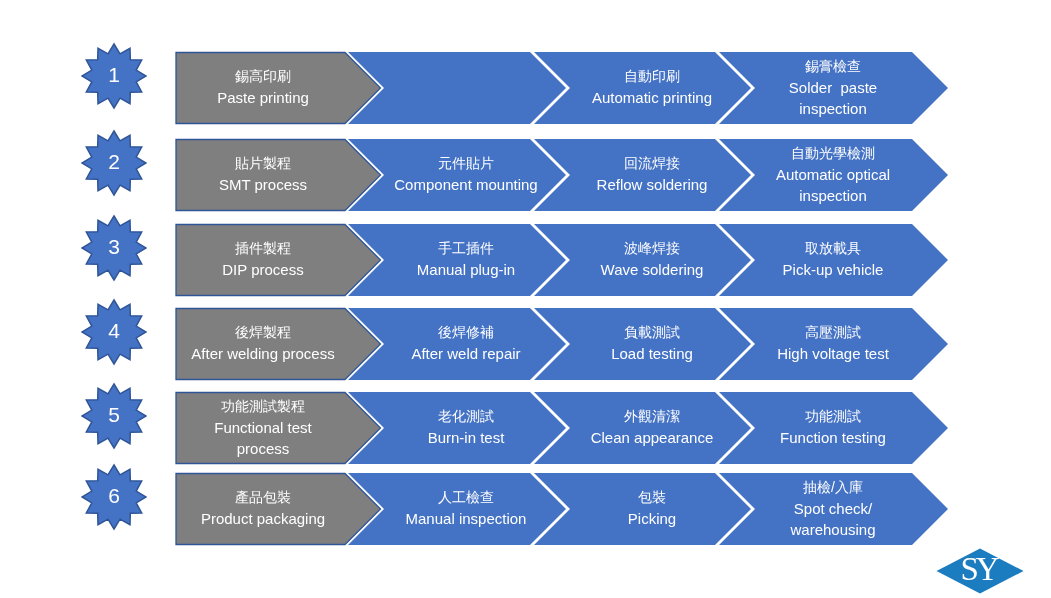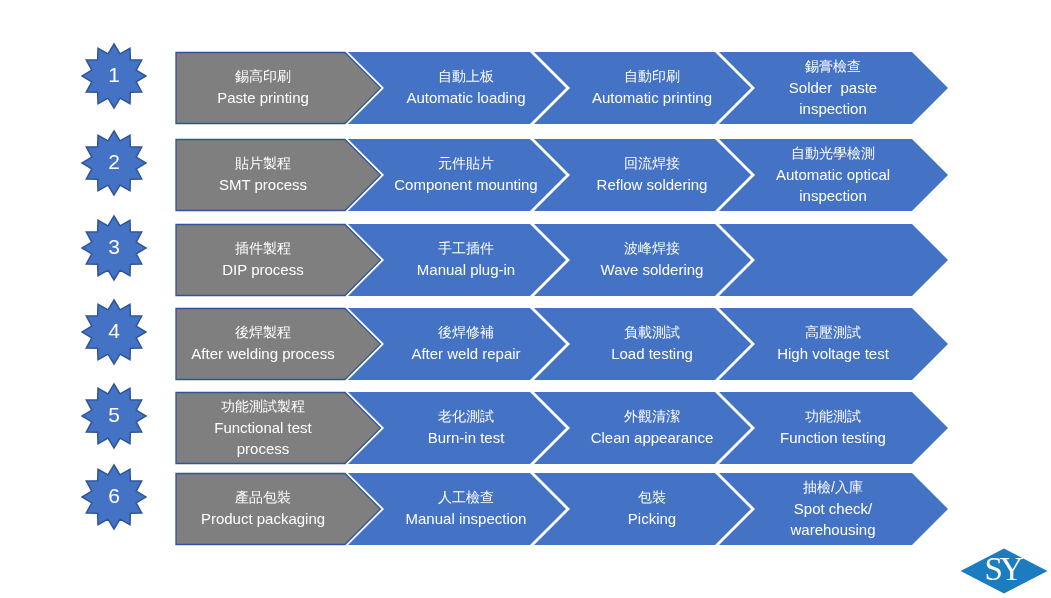--- a/index.html
+++ b/index.html
@@ -66,21 +66,21 @@
   }
   .cell .zh { font-size: 14px; white-space: pre-wrap; }
   .cell .en { font-size: 15px; white-space: pre-wrap; }
   .cell.cat { left: 2px;   width: 172px; }
   .cell.s1  { left: 205px; width: 172px; }
   .cell.s2  { left: 391px; width: 172px; text-align: center; }
   .cell.s3  { left: 572px; width: 172px; }
 
   .logo {
     position: absolute;
-    left: 960px;
+    left: 936px;
     top: 548px;
     width: 88px;
     height: 46px;
   }
   .logo svg { position: absolute; inset: 0; }
   .logo-text {
     position: absolute;
     inset: 0;
     display: flex;
     align-items: center;
@@ -107,24 +107,20 @@
     <svg class="shapes" viewBox="0 0 775 74">
       <polygon points="173,1 355,1 391,37 355,73 173,73 209,37" fill="#4472C4"></polygon>
       <polygon points="359,1 540,1 576,37 540,73 359,73 395,37" fill="#4472C4"></polygon>
       <polygon points="544,1 737,1 773,37 737,73 544,73 580,37" fill="#4472C4"></polygon>
       <polygon points="1,1.5 170,1.5 205.5,37 170,72.5 1,72.5" fill="#7F7F7F" stroke="#2F5597" stroke-width="1.3"></polygon>
     </svg>
     <div class="cell cat">
       <div class="zh">錫高印刷</div>
       <div class="en">Paste printing</div>
     </div>
-    <div class="cell s1">
-      <div class="zh">自動上板</div>
-      <div class="en">Automatic loading</div>
-    </div>
     <div class="cell s2">
       <div class="zh">自動印刷</div>
       <div class="en">Automatic printing</div>
     </div>
     <div class="cell s3">
       <div class="zh">錫膏檢查</div>
       <div class="en">Solder  paste
 inspection</div>
     </div>
   </div>
@@ -182,20 +178,24 @@
       <div class="zh">插件製程</div>
       <div class="en">DIP process</div>
     </div>
     <div class="cell s1">
       <div class="zh">手工插件</div>
       <div class="en">Manual plug-in</div>
     </div>
     <div class="cell s2">
       <div class="zh">波峰焊接</div>
       <div class="en">Wave soldering</div>
+    </div>
+    <div class="cell s3">
+      <div class="zh">取放載具</div>
+      <div class="en">Pick-up vehicle</div>
     </div>
   </div>
 </div>
 
 <div class="row r4">
   <div class="badge">
     <svg viewBox="0 0 66 72">
       <polygon points="33,4 39,13.8 49,8.3 49.3,19.7 60.7,20 55.2,30.1 65,36 55.2,41.9 60.7,52 49.3,52.3 49,63.7 39,58.2 33,68 27,58.2 17,63.7 16.7,52.3 5.3,52 10.8,41.9 1,36 10.8,30.1 5.3,20 16.7,19.7 17,8.3 27,13.8" fill="#4472C4" stroke="#2F5597" stroke-width="1.5"></polygon>
     </svg>
     <span class="badge-num">4</span>

